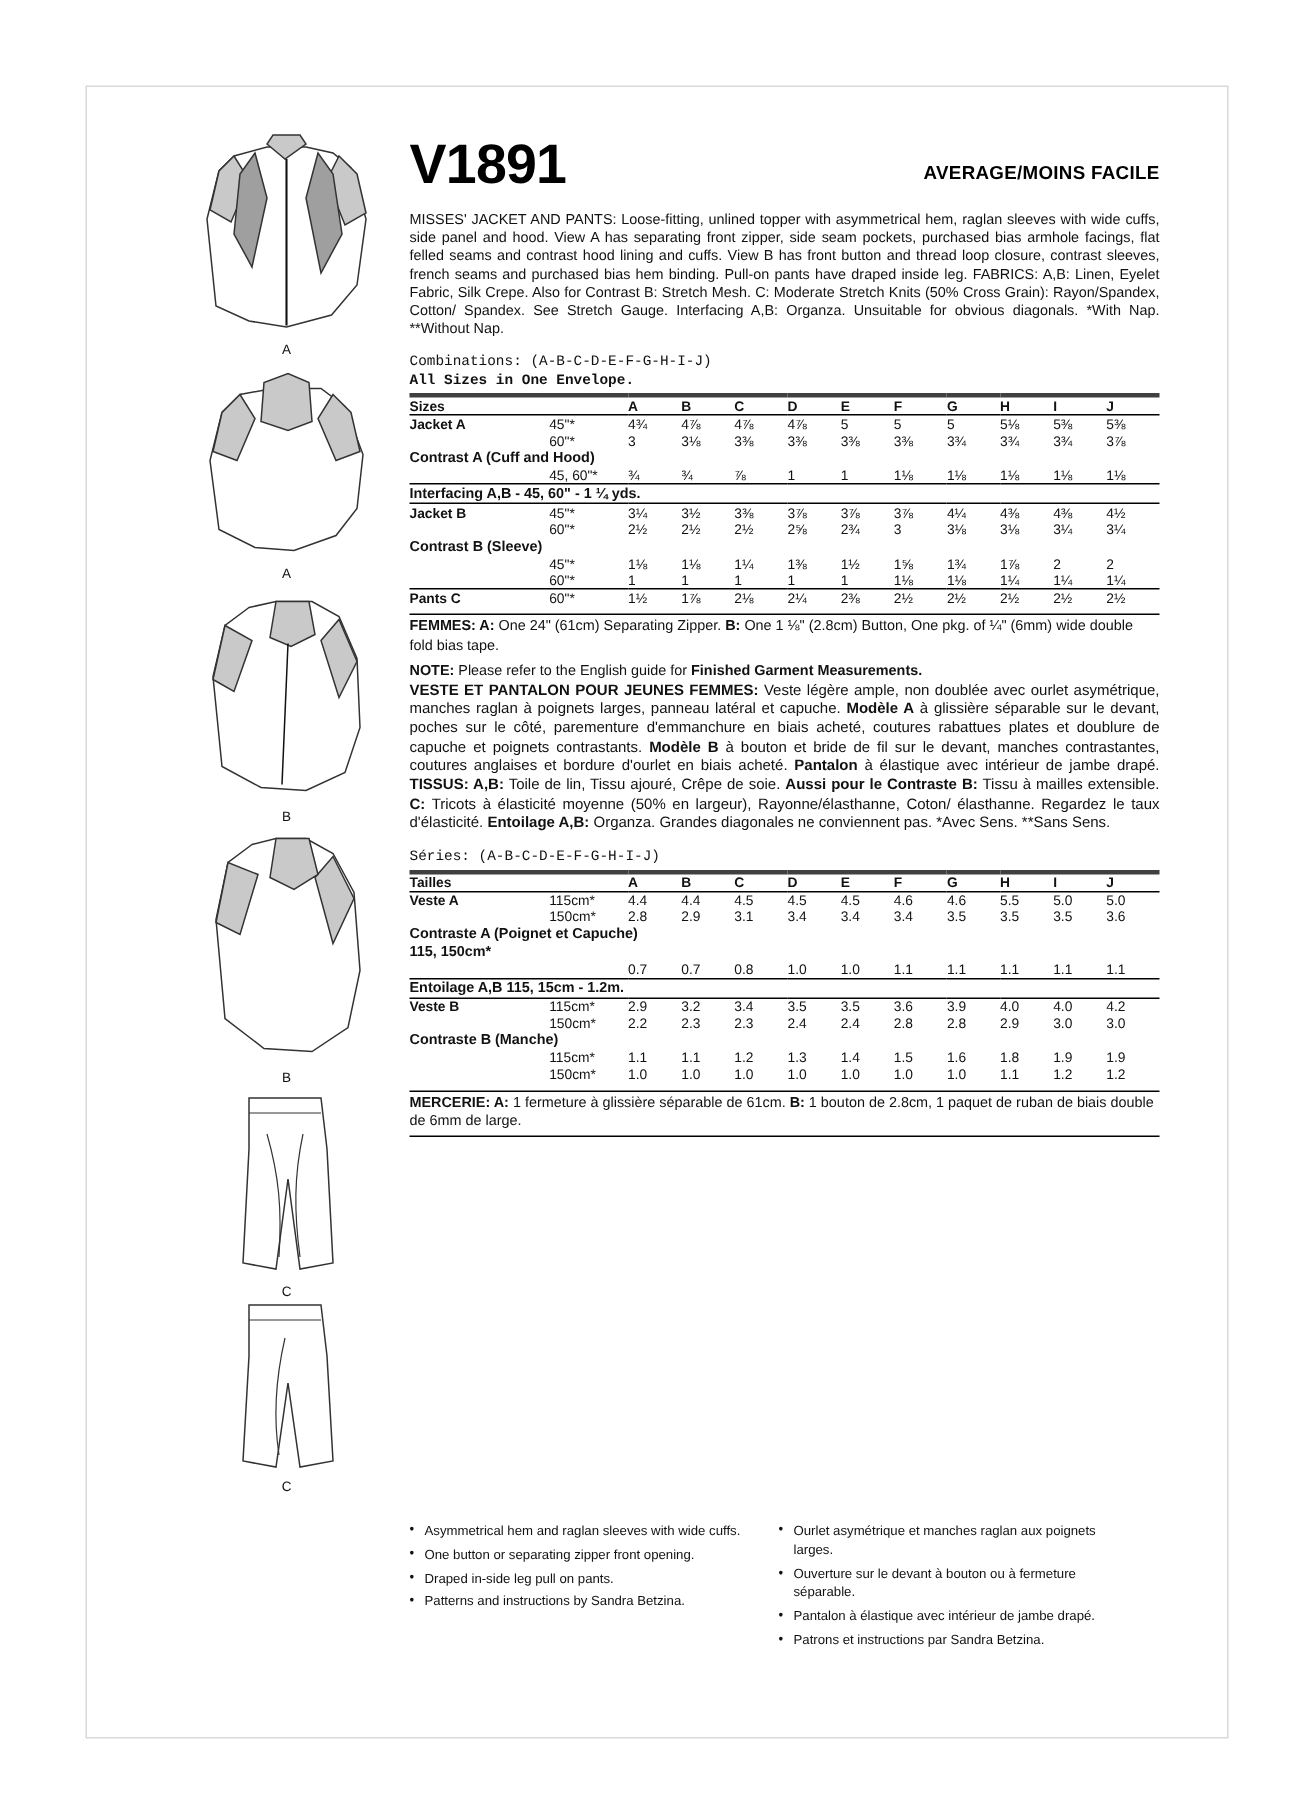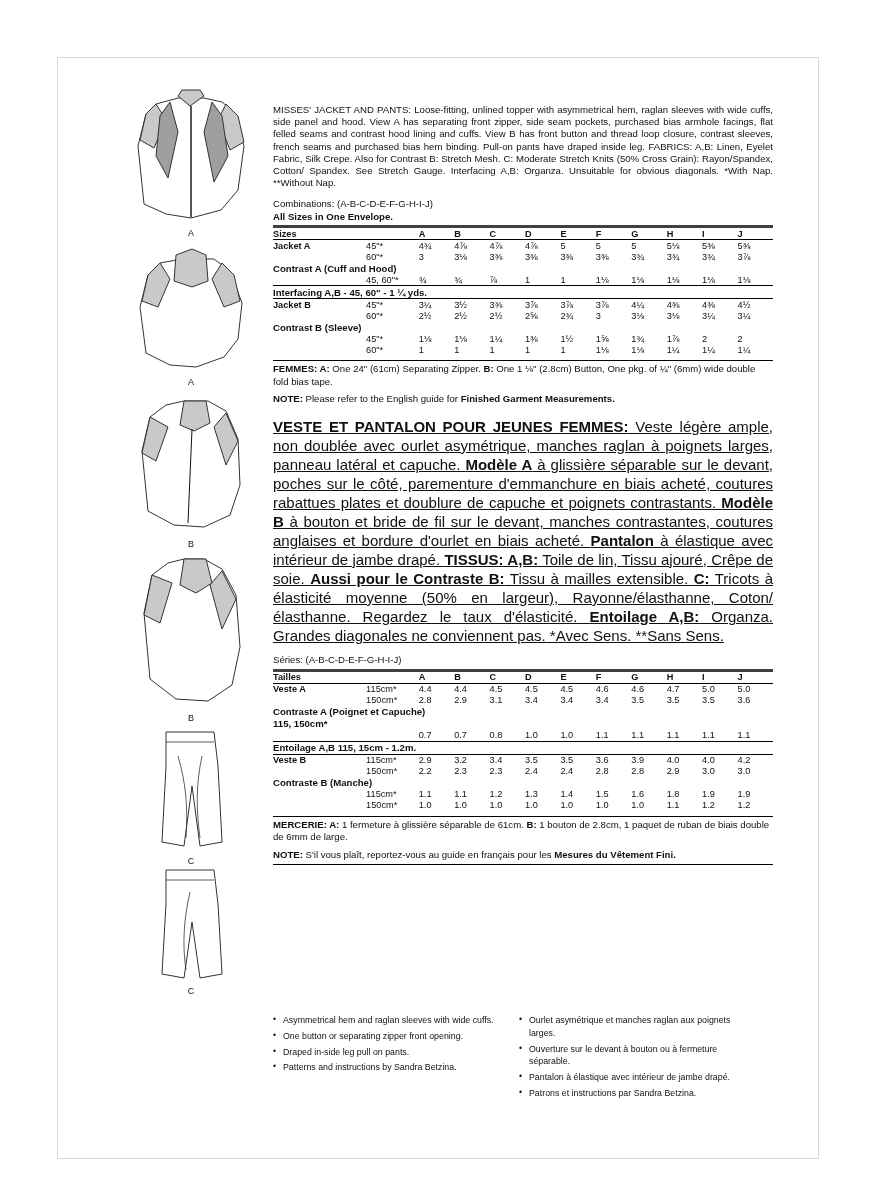--- a/index.html
+++ b/index.html
@@ -8,32 +8,32 @@
   .sheet{position:absolute;left:57px;top:57px;width:760px;height:1100px;background:#fff;border:1px solid #d8d8d8;}
   .illus{position:absolute;left:120px;top:85px;width:140px;height:930px;}
   .fig{position:relative;width:140px;text-align:center;}
   .fig svg{display:block;margin:0 auto;}
   .figlabel{font-size:9px;color:#111;margin-top:2px;}
   .content{position:absolute;left:272px;top:90px;width:500px;}
   .title{font-size:37px;font-weight:bold;letter-spacing:-0.5px;line-height:1;display:inline-block;}
   .diff{font-size:12.5px;font-weight:bold;float:right;margin-top:17px;letter-spacing:0.2px;}
   .desc{font-size:9.6px;line-height:1.27;text-align:justify;margin-top:13px;color:#111;}
   .desc b{font-weight:normal;}
-  .sect{font-size:9.6px;line-height:1.3;margin-top:9px;color:#111;}
+  .sect{font-size:9.6px;line-height:1.3;margin-top:9px;color:#111;font-family:Liberation Mono, monospace;}
   table.tbl{border-collapse:collapse;width:100%;font-size:9.2px;margin-top:2px;}
   table.tbl td{padding:0.5px 0;vertical-align:top;color:#111;}
   .rowline{border-top:1px solid #000;}
   .hdrrow td{font-weight:bold;border-top:3px solid #404040;border-bottom:1px solid #000;padding:1px 0;}
   .lbl{font-weight:bold;width:92px;}
   .sub{width:52px;}
   .num{width:35px;text-align:left;}
   .sectionhead{font-weight:bold;font-size:9.6px;}
   .notes{font-size:9.6px;line-height:1.3;margin-top:5px;color:#111;}
   .notes b{font-weight:bold;}
-  .fr{font-size:15px;line-height:1.27;text-align:justify;margin-top:11px;color:#111;text-decoration:underline;}
+  .fr{font-size:10px;line-height:1.27;text-align:justify;color:#111;}
   .bullets{position:absolute;left:272px;top:1013px;width:500px;font-size:8.8px;line-height:1.45;color:#111;}
   .bcol{width:222px;display:inline-block;vertical-align:top;}
   .bcol2{margin-left:24px;}
   .bul{position:relative;padding-left:10px;margin-bottom:3px;}
   .bul:before{content:"\2022";position:absolute;left:0;top:-1px;}
   .divline{border-top:1px solid #000;margin-top:3px;}
 </style>
 </head>
 <body>
 
@@ -101,20 +101,24 @@
         <path d="M40 4 L88 4 L92 38 L96 108 L74 112 L66 56 L58 112 L36 108 L40 38 Z" fill="#fff" stroke="#333" stroke-width="1"></path>
         <path d="M64 26 C58 52 56 78 60 104" fill="none" stroke="#333" stroke-width="0.8"></path>
         <path d="M40 14 L88 14" fill="none" stroke="#333" stroke-width="0.8"></path>
       </svg>
       <div class="figlabel">C</div>
     </div>
 
   </div>
 
   <div class="content" style="left:215px;top:33px;width:500px;">
+    <div>
+      <span class="title">V1891</span>
+      <span class="diff">AVERAGE/MOINS FACILE</span>
+    </div>
 
     <div class="desc">
       <b>MISSES' JACKET AND PANTS:</b> Loose-fitting, unlined topper with asymmetrical hem, raglan sleeves with wide cuffs, side panel and hood. <b>View A</b> has separating front zipper, side seam pockets, purchased bias armhole facings, flat felled seams and contrast hood lining and cuffs. <b>View B</b> has front button and thread loop closure, contrast sleeves, french seams and purchased bias hem binding. Pull-on pants have draped inside leg. <b>FABRICS: A,B:</b> Linen, Eyelet Fabric, Silk Crepe. <b>Also for Contrast B:</b> Stretch Mesh. <b>C:</b> Moderate Stretch Knits (50% Cross Grain): Rayon/Spandex, Cotton/ Spandex. See Stretch Gauge. <b>Interfacing A,B:</b> Organza. Unsuitable for obvious diagonals. *With Nap. **Without Nap.
     </div>
 
     <div class="sect">Combinations: (A-B-C-D-E-F-G-H-I-J)</div>
     <div class="sect" style="margin-top:0;font-weight:bold;">All Sizes in One Envelope.</div>
 
     <table class="tbl">
       <tbody>
@@ -234,20 +238,34 @@
               <td class="num">1</td>
               <td class="num">1</td>
               <td class="num">1</td>
               <td class="num">1</td>
               <td class="num">1⅛</td>
               <td class="num">1⅛</td>
               <td class="num">1¼</td>
               <td class="num">1¼</td>
               <td class="num">1¼</td>
             </tr>
+            <tr class="rowline">
+              <td class="lbl">Pants C</td>
+              <td class="sub">60"*</td>
+              <td class="num">1½</td>
+              <td class="num">1⅞</td>
+              <td class="num">2⅛</td>
+              <td class="num">2¼</td>
+              <td class="num">2⅜</td>
+              <td class="num">2½</td>
+              <td class="num">2½</td>
+              <td class="num">2½</td>
+              <td class="num">2½</td>
+              <td class="num">2½</td>
+            </tr>
           </tbody>
     </table>
 
     <div class="notes" style="border-top:1px solid #000;padding-top:2px;">
       <b>FEMMES: A:</b> One 24" (61cm) Separating Zipper. <b>B:</b> One 1 ⅛" (2.8cm) Button, One pkg. of ¼" (6mm) wide double fold bias tape.
     </div>
     <div class="notes">
       <b>NOTE:</b> Please refer to the English guide for <b>Finished Garment Measurements.</b>
     </div>
 
@@ -278,21 +296,21 @@
             <tr class="rowline">
               <td class="lbl">Veste A</td>
               <td class="sub">115cm*</td>
               <td class="num">4.4</td>
               <td class="num">4.4</td>
               <td class="num">4.5</td>
               <td class="num">4.5</td>
               <td class="num">4.5</td>
               <td class="num">4.6</td>
               <td class="num">4.6</td>
-              <td class="num">4.7</td>
+              <td class="num">5.5</td>
               <td class="num">5.0</td>
               <td class="num">5.0</td>
             </tr>
             <tr>
               <td class="lbl"></td>
               <td class="sub">150cm*</td>
               <td class="num">2.8</td>
               <td class="num">2.9</td>
               <td class="num">3.1</td>
               <td class="num">3.4</td>
@@ -384,23 +402,20 @@
               <td class="num">1.1</td>
               <td class="num">1.2</td>
               <td class="num">1.2</td>
             </tr>
           </tbody>
     </table>
 
     <div class="notes" style="border-top:1px solid #000;padding-top:2px;">
       <b>MERCERIE: A:</b> 1 fermeture à glissière séparable de 61cm. <b>B:</b> 1 bouton de 2.8cm, 1 paquet de ruban de biais double de 6mm de large.
     </div>
-    <div class="notes">
-      <b>NOTE:</b> S'il vous plaît, reportez-vous au guide en français pour les <b>Mesures du Vêtement Fini.</b>
-    </div>
     <div class="divline"></div>
   </div>
 
   <div class="bullets" style="left:215px;top:956px;">
     <div class="bcol" id="bul-en"><div class="bul">Asymmetrical hem and raglan sleeves with wide cuffs.</div><div class="bul">One button or separating zipper front opening.</div><div class="bul">Draped in-side leg pull on pants.</div><div class="bul">Patterns and instructions by Sandra Betzina.</div></div><div class="bcol bcol2" id="bul-fr"><div class="bul">Ourlet asymétrique et manches raglan aux poignets larges.</div><div class="bul">Ouverture sur le devant à bouton ou à fermeture séparable.</div><div class="bul">Pantalon à élastique avec intérieur de jambe drapé.</div><div class="bul">Patrons et instructions par Sandra Betzina.</div></div>
   </div>
 
  </div>
 </div>
 

